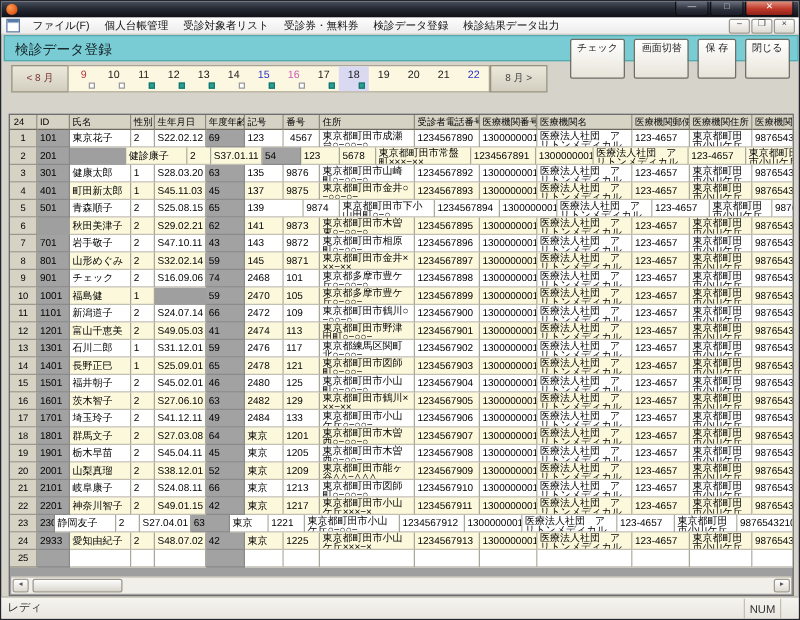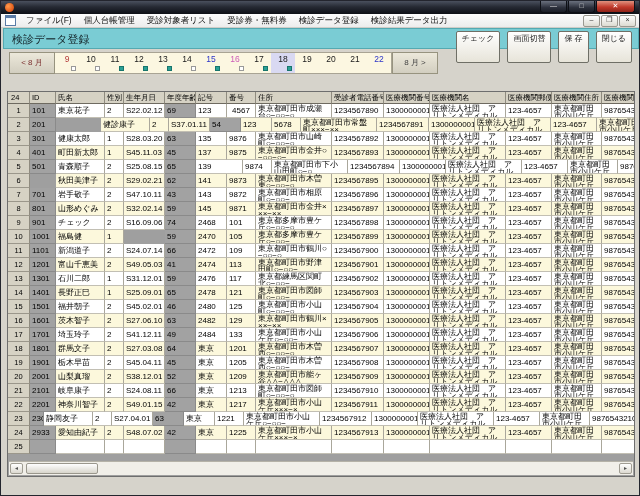--- a/index.html
+++ b/index.html
@@ -636,14 +636,19 @@
           <div class="td nowrap" style="width: 45px;"></div>
         </div>
       </div>
     <div class="hscroll">
       <div class="sb-arrow left">◂</div>
       <div class="sb-thumb"></div>
       <div class="sb-arrow right">▸</div>
     </div>
   </div>
 
+  <div class="statusbar">
+    <div class="status-left">レディ</div>
+    <div class="num-panel">NUM</div>
+    <div class="grip"></div>
+  </div>
 
 </div>
 
 </body></html>

